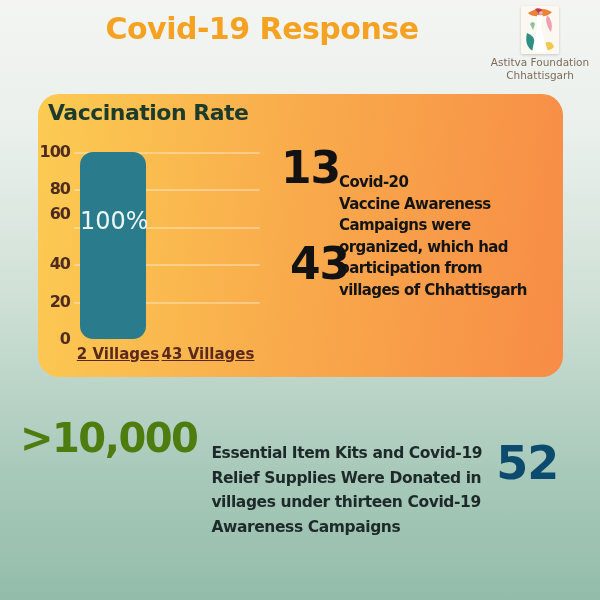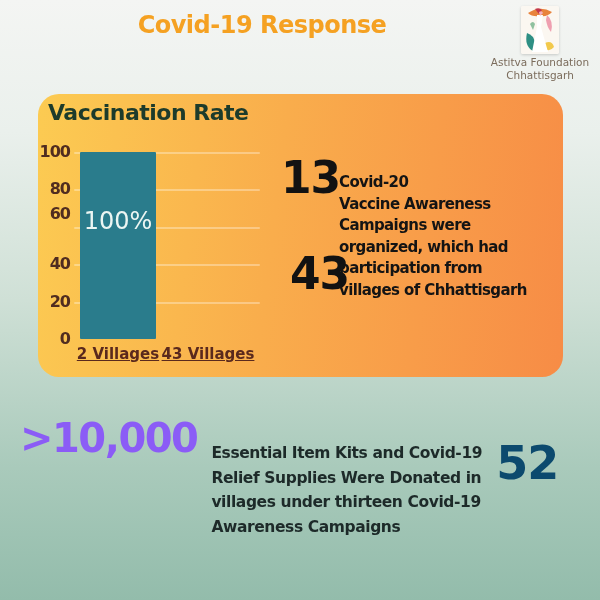--- a/index.html
+++ b/index.html
@@ -6,21 +6,21 @@
   body{
     width:600px;height:600px;overflow:hidden;position:relative;
     font-family:"DejaVu Sans","Liberation Sans",sans-serif;
     background:linear-gradient(180deg,#f4f5f3 0%,#eaf0ec 22%,#cfe0d6 50%,#a9cabb 78%,#93bcab 100%);
   }
   .abs{position:absolute;}
 
   
   .page-title{
     left:0;top:11;width:524px;top:11px;text-align:center;
-    font-size:24px;font-weight:800;letter-spacing:-0.5px;color:#F5A122;
+    font-size:30px;font-weight:800;letter-spacing:-0.5px;color:#F5A122;
   }
   .logo-box{
     left:521px;top:6px;width:38px;height:48px;background:#fcf9f5;
     border-radius:2px;box-shadow:0 1px 3px rgba(0,0,0,0.18);overflow:hidden;
   }
   .logo-caption{
     left:476px;top:56px;width:128px;text-align:center;
     font-size:10.5px;line-height:13px;color:#7b6c5c;white-space:pre-line;
   }
 
@@ -35,47 +35,47 @@
   .y-axis{left:0;top:58px;width:32px;height:187px;}
   .y-tick{
     position:absolute;right:0;width:100%;text-align:right;
     font-size:16px;font-weight:600;letter-spacing:-1px;color:#502C20;line-height:20px;
   }
   .plot{left:36px;top:58px;width:186px;height:187px;}
   .gridline{
     position:absolute;left:0;width:100%;height:2px;
     background:rgba(255,255,255,0.32);border-radius:1px;
   }
-  .bar{position:absolute;bottom:0;width:76px;border-radius:1px;}
+  .bar{position:absolute;bottom:0;width:66px;border-radius:13px;}
   .bar-value{
     position:absolute;width:100%;text-align:center;
     color:#ECF6F3;font-size:24px;font-weight:400;
   }
   .x-label{
     position:absolute;top:193px;width:110px;text-align:center;
     font-size:15px;font-weight:600;color:#5A291D;text-decoration:underline;
   }
 
   
   .stat-big{
-    font-size:44px;font-weight:800;letter-spacing:-1px;color:#121212;line-height:1;margin-top:10px;
+    font-size:44px;font-weight:800;letter-spacing:-1px;color:#121212;line-height:1;
   }
   .stat-campaigns{left:243px;top:52px;}
   .stat-villages43{left:252px;top:148px;}
   .card-desc{
     left:301px;top:78px;width:245px;white-space:pre-line;
     font-size:15px;font-weight:700;letter-spacing:-0.6px;line-height:21.6px;color:#141414;
   }
 
   
   .bottom-row{
     left:20px;top:418px;display:flex;align-items:flex-start;gap:14px;
   }
   .stat-kits{
-    font-size:40px;font-weight:800;letter-spacing:-1.5px;color:#8b5cf6;line-height:1;
+    font-size:40px;font-weight:800;letter-spacing:-1.5px;color:#4d7c0f;line-height:1;
   }
   .bottom-desc{
     margin-top:23px;white-space:pre-line;
     font-size:15.5px;font-weight:700;letter-spacing:-0.4px;line-height:24.6px;color:#1D2A29;
   }
   .stat-52{
     margin-top:22px;font-size:46px;font-weight:800;letter-spacing:-1px;color:#0c4a6e;line-height:1;
   }
 </style>
 </head>

